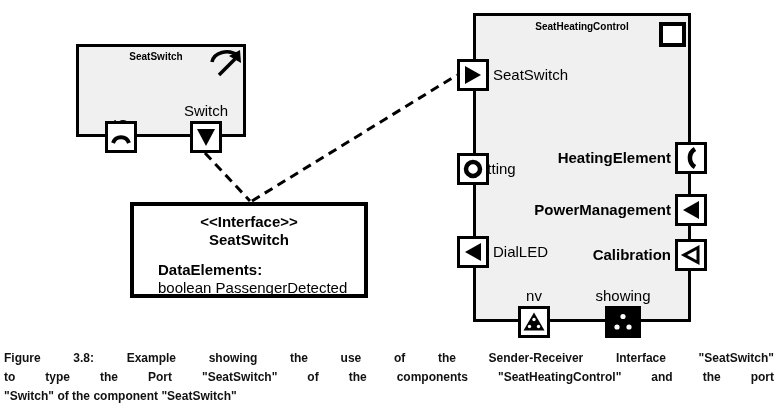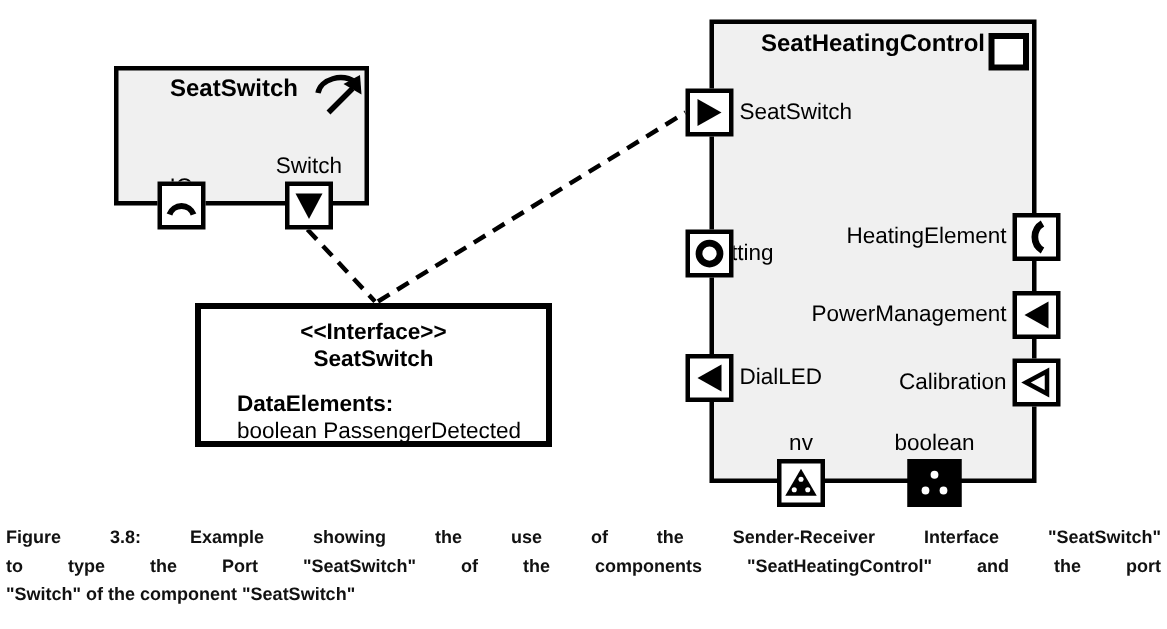--- a/index.html
+++ b/index.html
@@ -8,28 +8,28 @@
     font-family:"Liberation Sans", sans-serif; color:#000; overflow:hidden;
   }
   .wires { position:absolute; left:0; top:0; z-index:1; }
   .component {
     position:absolute; background:#f0f0f0; border:3px solid #000; z-index:2;
   }
   .iface {
     position:absolute; background:#ffffff; border:4px solid #000; z-index:2;
   }
   .comp-title {
-    position:absolute; z-index:3; font-weight:bold; font-size:16px; text-align:center;
+    position:absolute; z-index:3; font-weight:bold; font-size:10px; text-align:center;
     letter-spacing:0px; white-space:nowrap;
   }
   .lbl {
     position:absolute; z-index:3; font-size:15px; line-height:18px; white-space:nowrap;
   }
   .lbl.center { text-align:center; }
-  .lbl.right  { text-align:right; }
+  .lbl.right  { text-align:right;font-weight:bold; }
   .port {
     position:absolute; width:26px; height:26px; border:3px solid #000; background:#fff;
     z-index:4; display:flex; align-items:center; justify-content:center;
   }
   .port.dark { background:#000; width:30px; }
   .port svg { display:block; }
   .sq-icon {
     position:absolute; z-index:3; width:19px; height:17px; border:4px solid #000; background:#fff;
   }
   .arrow-icon { position:absolute; z-index:3; }
@@ -139,21 +139,21 @@
   <div class="lbl center" style="left:509px; top:287px; width:50px;">nv</div>
   <div class="port" style="left:518px; top:306px;">
     <svg width="26" height="26" viewBox="0 0 26 26">
       <polygon points="13,3.5 23.5,21.5 2.5,21.5" fill="#000"></polygon>
       <circle cx="13" cy="10.5" r="1.7" fill="#fff"></circle>
       <circle cx="8.5" cy="17.5" r="1.7" fill="#fff"></circle>
       <circle cx="17.5" cy="17.5" r="1.7" fill="#fff"></circle>
     </svg>
   </div>
 
-  <div class="lbl center" style="left:587px; top:287px; width:72px;">boolean</div>
+  <div class="lbl center" style="left:587px; top:287px; width:72px;">showing</div>
   <div class="port dark" style="left:605px; top:306px;">
     <svg width="30" height="26" viewBox="0 0 30 26">
       <rect x="0" y="0" width="30" height="26" fill="#000"></rect>
       <circle cx="15" cy="7.5" r="2.6" fill="#fff"></circle>
       <circle cx="9" cy="18" r="2.6" fill="#fff"></circle>
       <circle cx="21" cy="18" r="2.6" fill="#fff"></circle>
     </svg>
   </div>
 
   <div class="caption">

